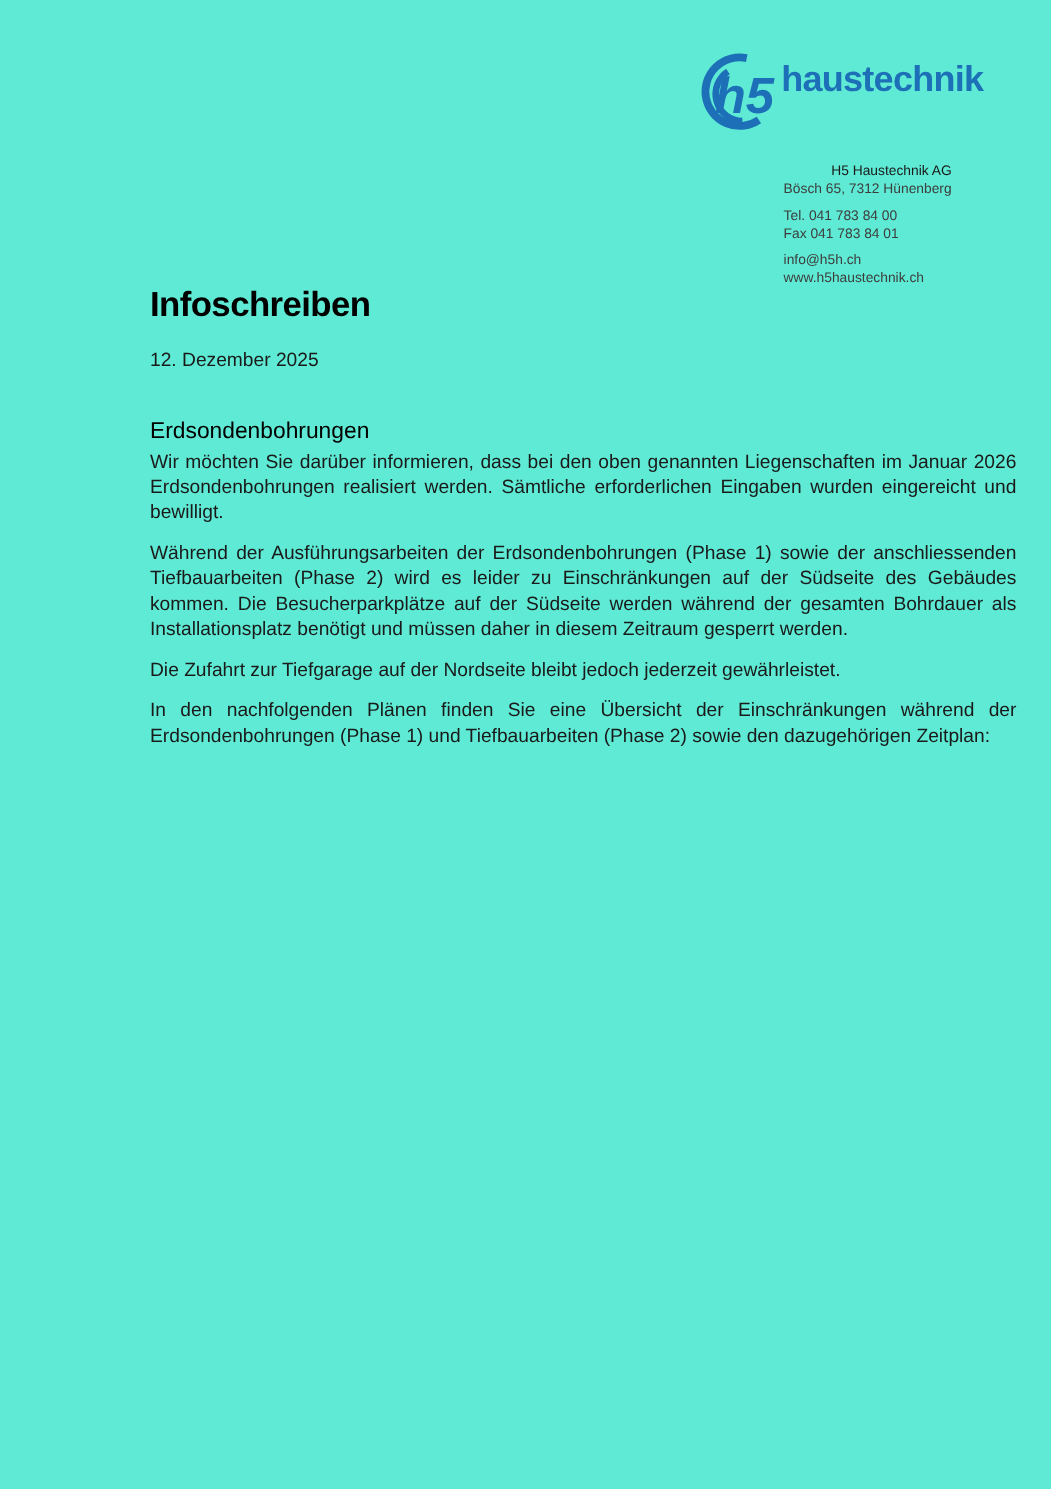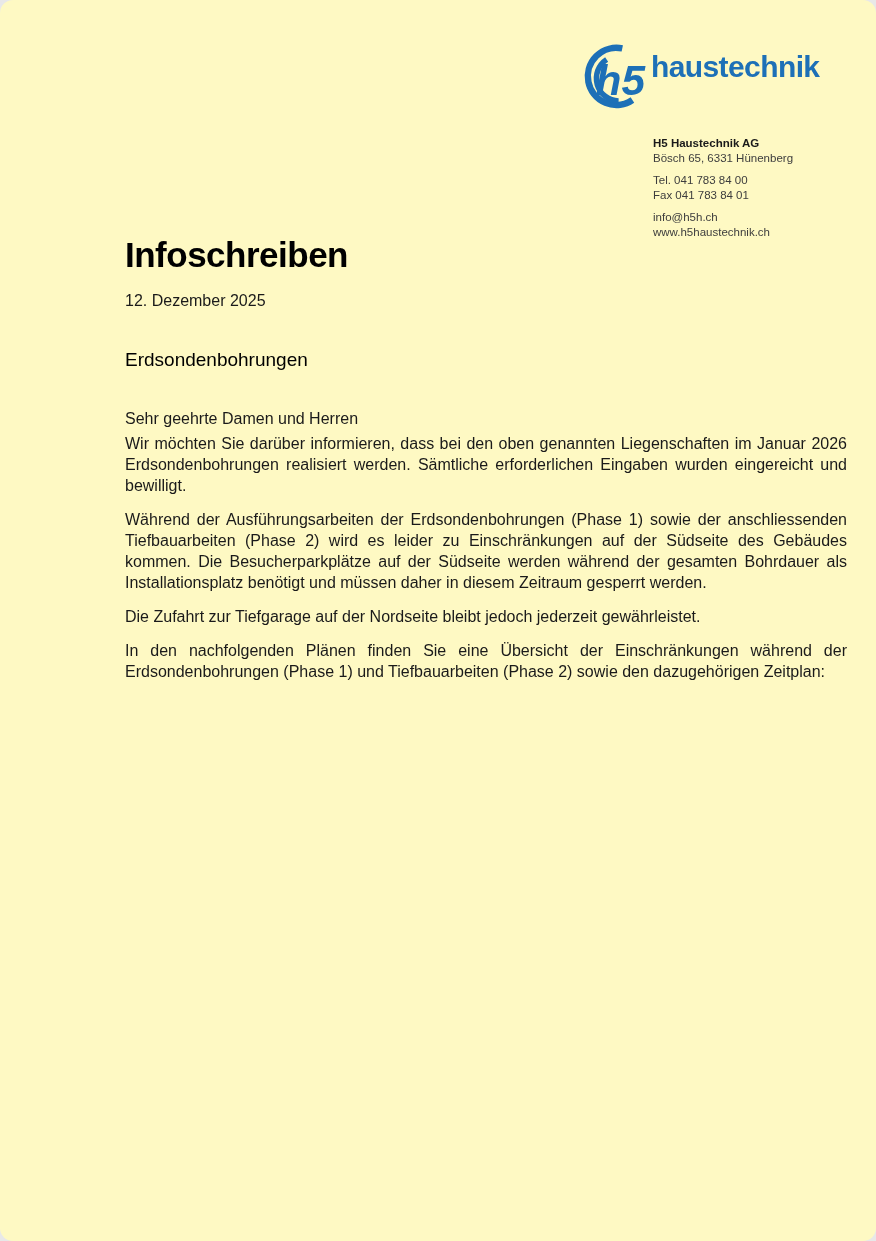--- a/index.html
+++ b/index.html
@@ -2,48 +2,47 @@
 <html lang="de"><head>
 <meta charset="utf-8">
 <style>
   * { margin:0; padding:0; box-sizing:border-box; }
   html,body { background:#e8e8e8; }
   body { font-family:"Liberation Sans", sans-serif; }
   .page {
     position:relative;
     width:876px; height:1241px;
     margin:0 auto;
-    background:#fef9c3;
+    background:#5eead4;
     overflow:hidden;
     color:#1a1a1a;
-    border-radius:13px;
   }
 
   
   .logo-wrap { position:absolute; left:578px; top:42px; display:flex; align-items:flex-start; }
   .logo-icon { width:72px; height:70px; display:block; }
   .logo-word {
     position:absolute; left:73px; top:8px;
     font-size:30px; font-weight:bold; letter-spacing:-0.6px;
     color:#1d70b7; white-space:nowrap;
   }
 
   .contact {
     position:absolute; left:653px; top:136px;
     font-size:11.5px; line-height:14.5px; color:#3d3d3d;
   }
   .contact .group { margin-bottom:8px; }
-  .contact .company { font-weight:bold; color:#1a1a1a; }
+  .contact .company { font-weight:normal; color:#1a1a1a;text-align:right; }
 
   
   .main {
     position:absolute; left:125px; top:236px; width:722px;
   }
   .doc-title {
-    font-size:35px; line-height:37px; font-weight:bold;
+    font-size:29px; line-height:37px; font-weight:bold;
     letter-spacing:-0.5px; color:#000;
   }
   .doc-date {
     margin-top:17px; font-size:16px; line-height:21px; color:#1a1a1a;
   }
   .subject {
     margin-top:38px; font-size:19px; line-height:22px; font-weight:normal; color:#000;
   }
   .salutation {
     margin-top:37px; font-size:16px; line-height:21px;
@@ -68,41 +67,40 @@
       <path d="M 48 7 A 31 31 0 1 0 59 63" fill="none" stroke="#1d70b7" stroke-width="7"></path>
       <path d="M 31 19 A 24.5 24.5 0 0 0 44 64" fill="none" stroke="#1d70b7" stroke-width="6"></path>
       <text x="19" y="57" font-family="'Liberation Sans', sans-serif" font-style="italic" font-weight="bold" font-size="46" fill="#1d70b7">h5</text>
     </svg>
     <div class="logo-word">haustechnik</div>
   </div>
 
   <div class="contact">
     <div class="group">
       <div class="company">H5 Haustechnik AG</div>
-      <div>Bösch 65, 6331 Hünenberg</div>
+      <div>Bösch 65, 7312 Hünenberg</div>
     </div>
     <div class="group">
       <div>Tel. 041 783 84 00</div>
       <div>Fax 041 783 84 01</div>
     </div>
     <div class="group">
       <div>info@h5h.ch</div>
       <div>www.h5haustechnik.ch</div>
     </div>
   </div>
 
   <div class="main">
     <div class="doc-title">Infoschreiben</div>
     <div class="doc-date">12. Dezember 2025</div>
 
     <div class="subject">
       <div>Erdsondenbohrungen</div>
     </div>
 
-    <div class="salutation">Sehr geehrte Damen und Herren</div>
 
     <div class="body-text">
       <p>Wir möchten Sie darüber informieren, dass bei den oben genannten Liegenschaften im Januar 2026 Erdsondenbohrungen realisiert werden. Sämtliche erforderlichen Eingaben wurden eingereicht und bewilligt.</p>
       <p>Während der Ausführungsarbeiten der Erdsondenbohrungen (Phase 1) sowie der anschliessenden Tiefbauarbeiten (Phase 2) wird es leider zu Einschränkungen auf der Südseite des Gebäudes kommen. Die Besucherparkplätze auf der Südseite werden während der gesamten Bohrdauer als Installationsplatz benötigt und müssen daher in diesem Zeitraum gesperrt werden.</p>
       <p>Die Zufahrt zur Tiefgarage auf der Nordseite bleibt jedoch jederzeit gewährleistet.</p>
       <p>In den nachfolgenden Plänen finden Sie eine Übersicht der Einschränkungen während der Erdsondenbohrungen (Phase 1) und Tiefbauarbeiten (Phase 2) sowie den dazugehörigen Zeitplan:</p>
     </div>
   </div>
 
 </div>

